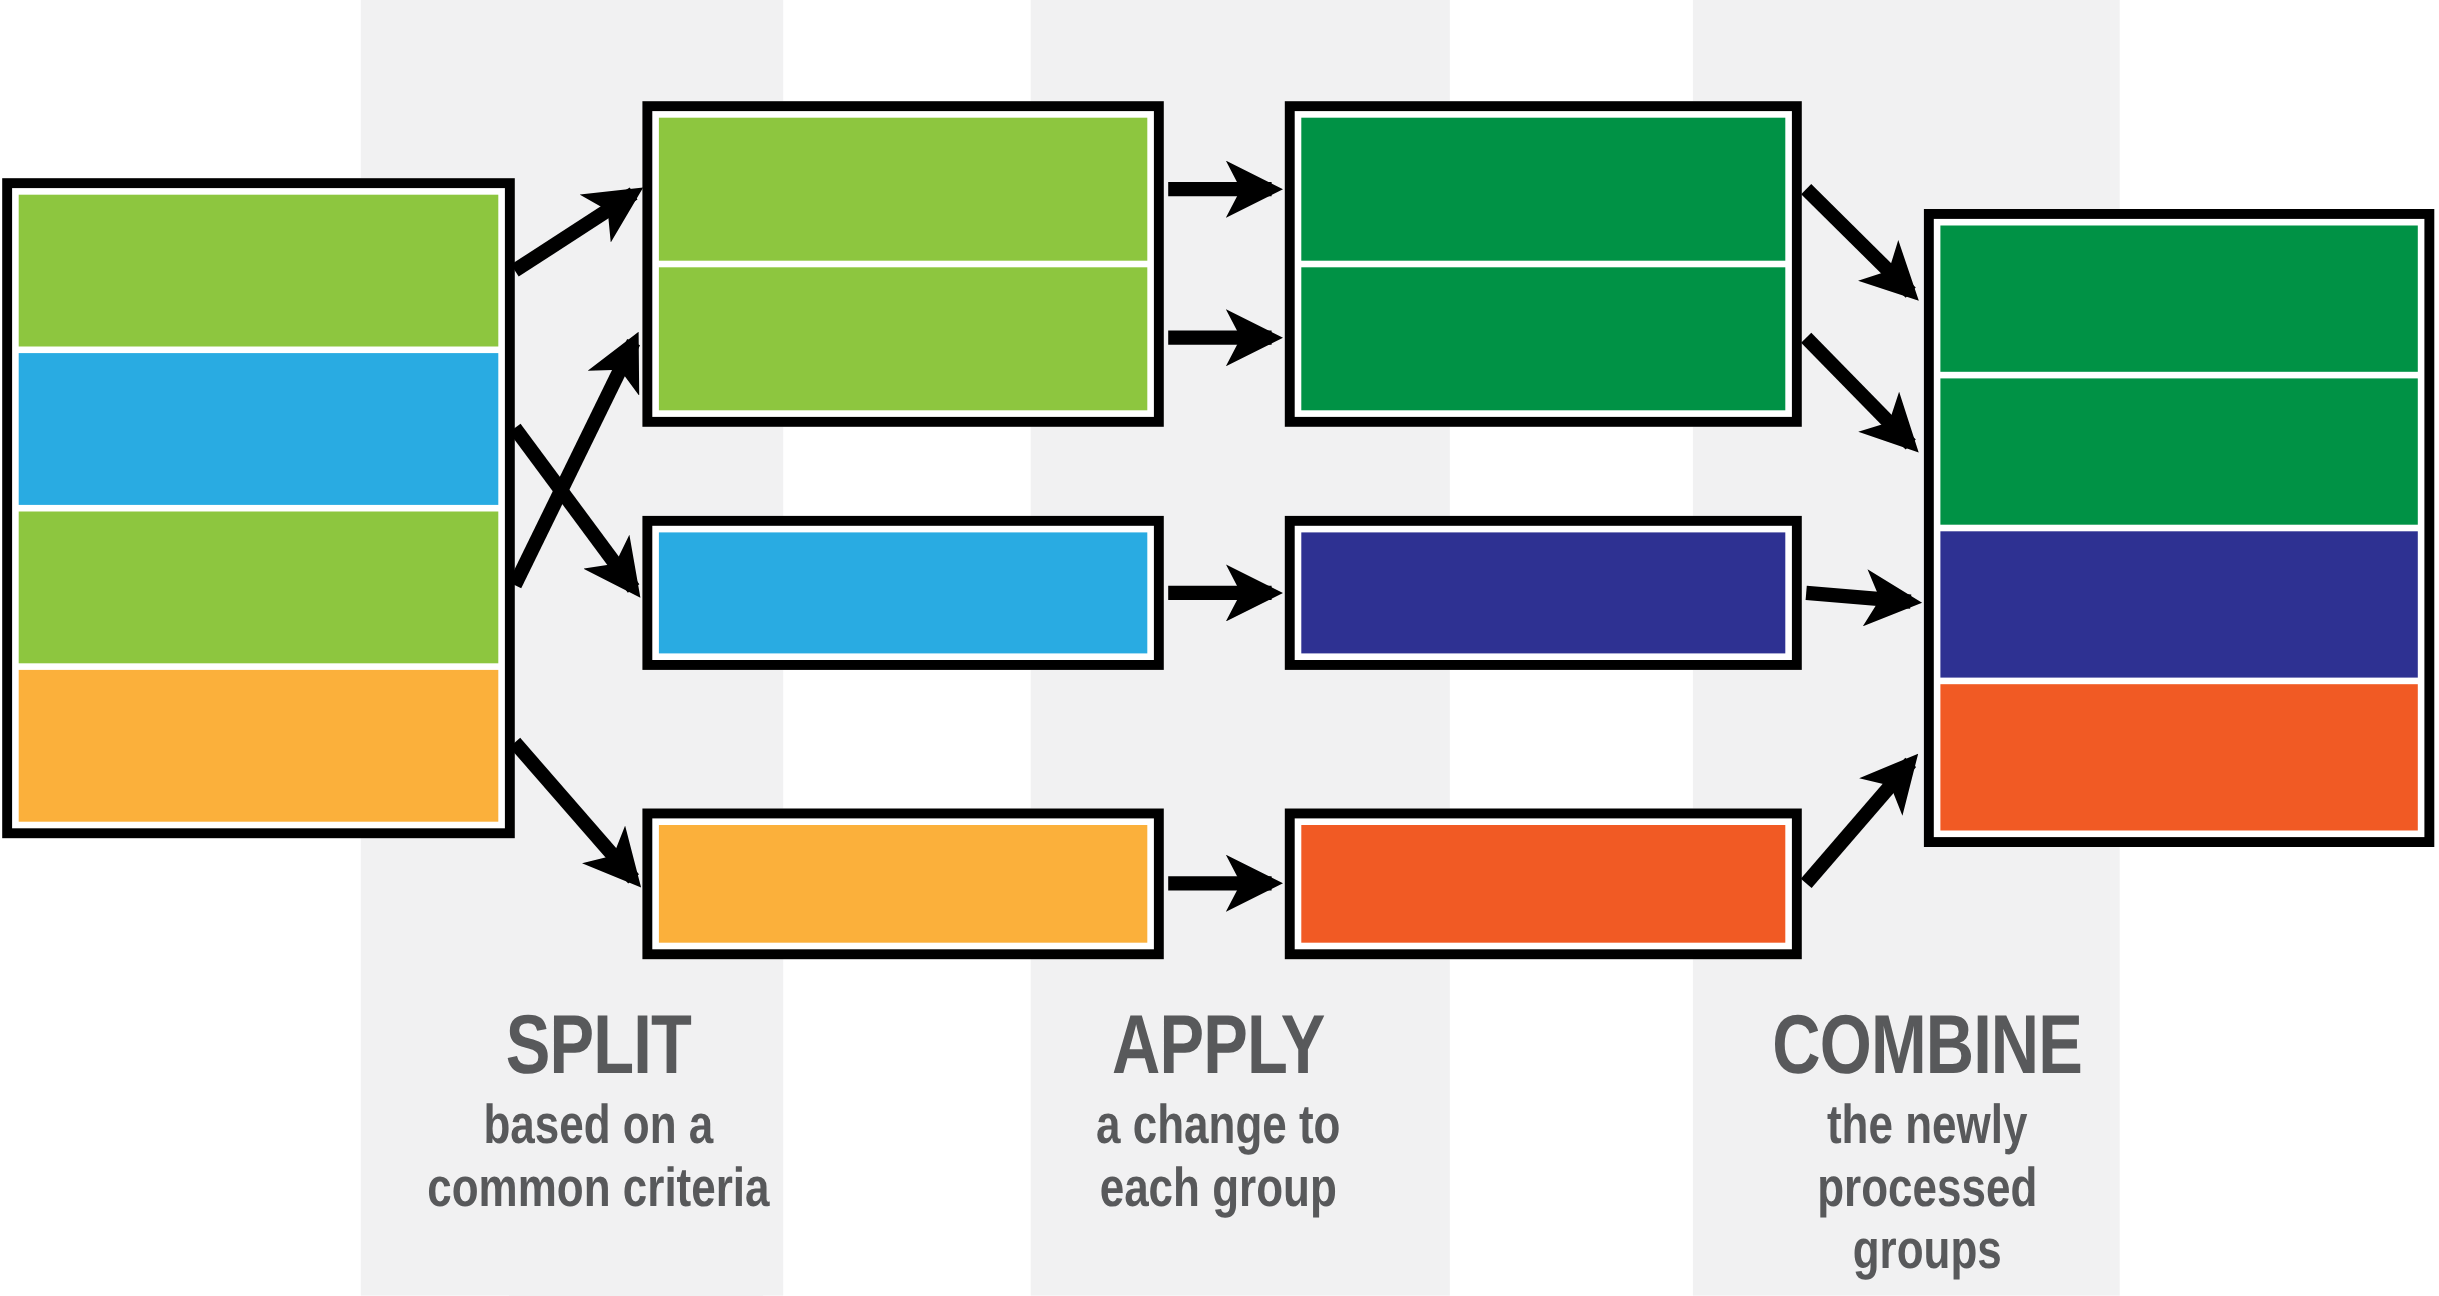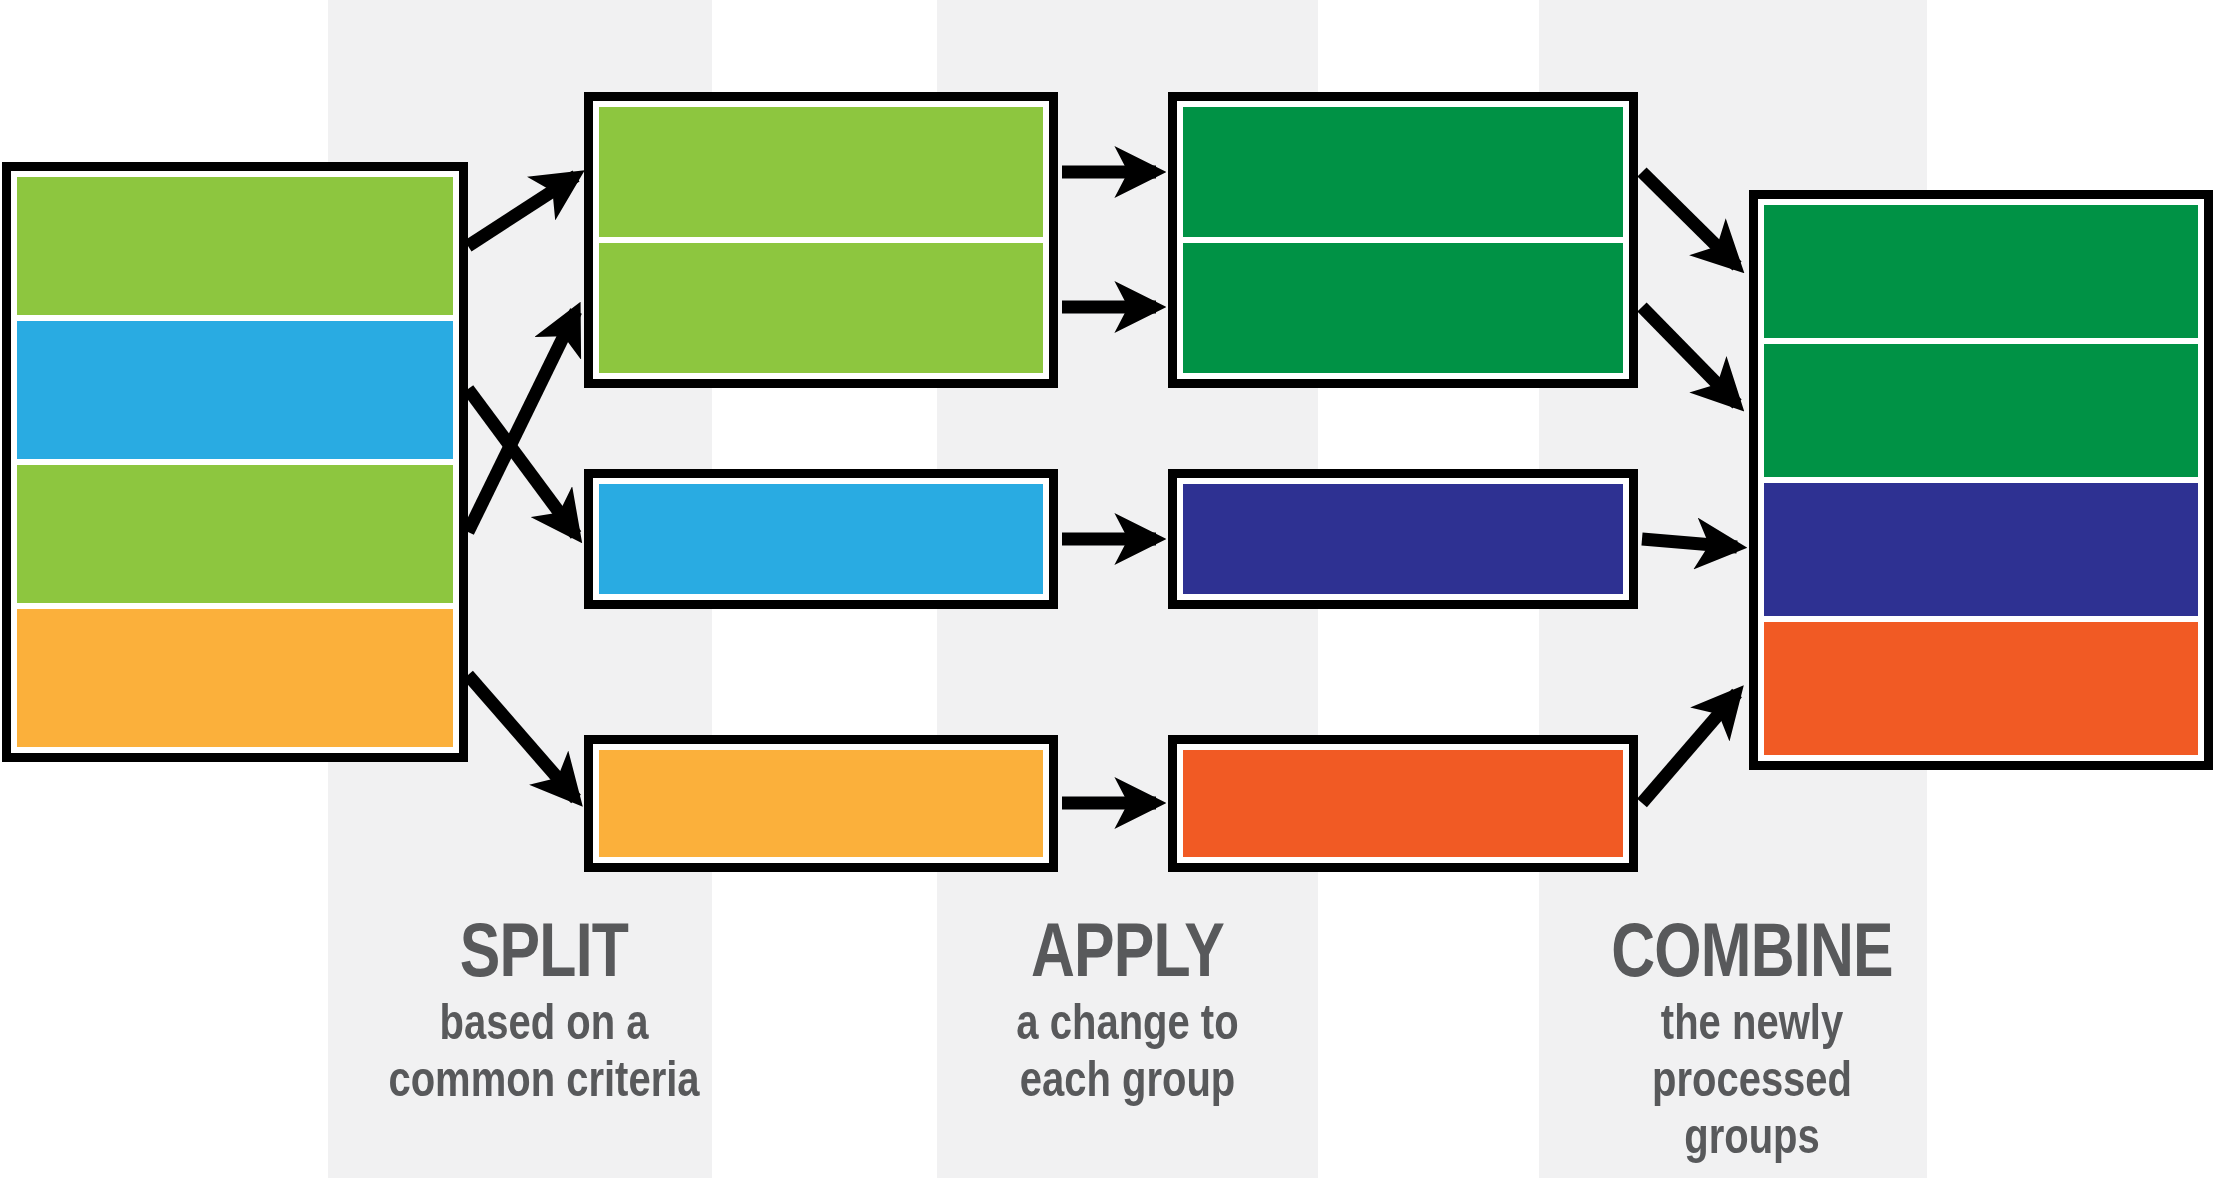--- a/index.html
+++ b/index.html
@@ -34,21 +34,21 @@
   
   #arrows{position:absolute;left:0;top:0;pointer-events:none;}
   .arrow{stroke:var(--arrow_black);stroke-width:13;}
 
   
   .stage-label{
     position:absolute;top:906px;text-align:center;
     color:var(--text_gray);font-weight:bold;
   }
   #label-split  {left:328px;width:432px;}
-  #label-apply  {left:937px;width:381px;}
+  #label-apply  {left:917px;width:381px;}
   #label-combine{left:1539px;width:426px;}
   .stage-title{display:block;font-size:76px;line-height:88px;transform:scaleX(.8);letter-spacing:-1px;}
   .stage-sub  {display:block;font-size:50px;line-height:57px;transform:scaleX(.8);}
 </style>
 </head>
 <body>
 
 <div class="band" id="band-split"></div>
 <div class="band" id="band-apply"></div>
 <div class="band" id="band-combine"></div>

